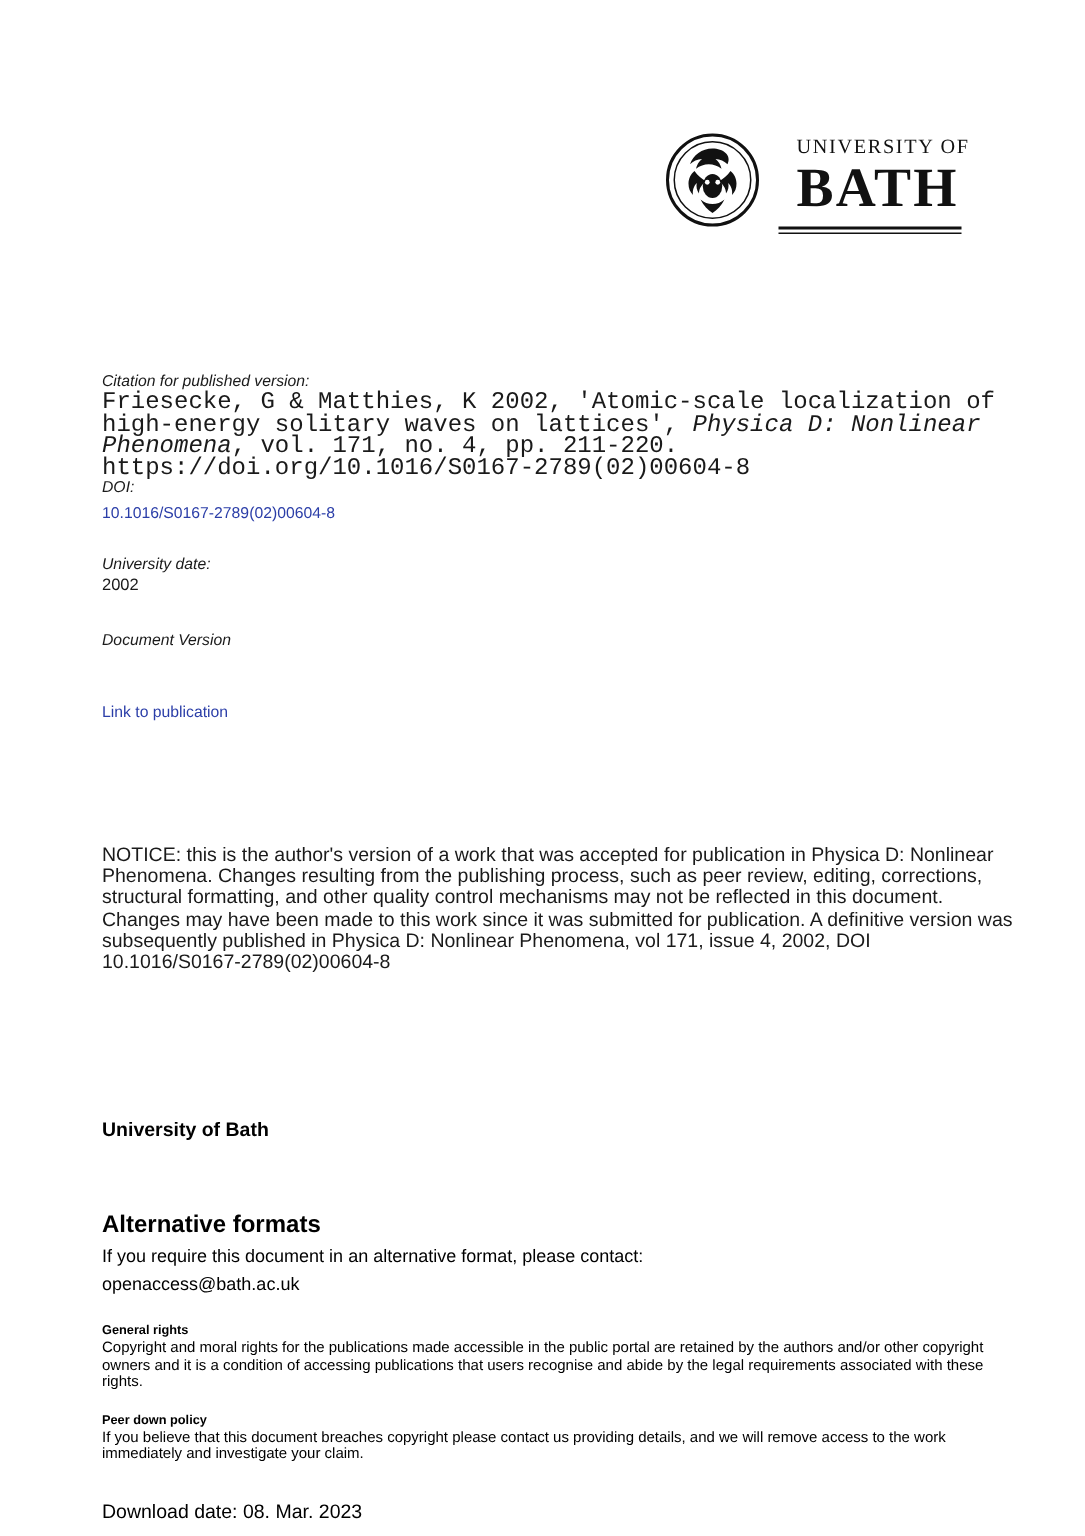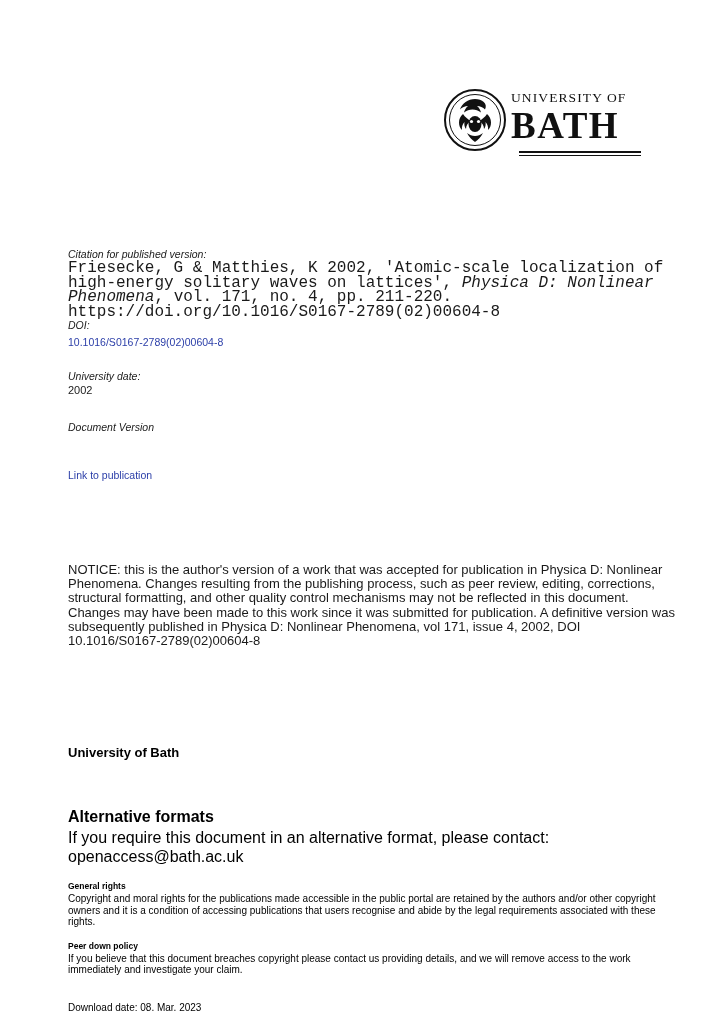--- a/index.html
+++ b/index.html
@@ -34,21 +34,21 @@
   }
   .crest {
     position: absolute;
     left: 0;
     top: 0;
     width: 64px;
     height: 64px;
   }
   .logo-text {
     position: absolute;
-    left: 68px;
+    left: 88px;
     top: 2px;
     width: 124px;
   }
   .logo-univ {
     font-family: "Liberation Serif", serif;
     font-size: 13.5px;
     letter-spacing: 1.1px;
     color: #111;
     line-height: 16px;
     white-space: nowrap;
@@ -135,21 +135,21 @@
   }
 
   #alt-block { top: 806px; }
   .alt-title {
     font-size: 16px;
     font-weight: bold;
     line-height: 22px;
     color: #000;
   }
   .alt-body {
-    font-size: 16px;
+    font-size: 12px;
     line-height: 19px;
     color: #000;
   }
 
   #rights-block { top: 880px; }
   .small-head {
     font-size: 8.5px;
     font-weight: bold;
     line-height: 12px;
     color: #000;
@@ -157,21 +157,21 @@
   }
   .small-body {
     font-size: 10px;
     line-height: 11.5px;
     color: #000;
   }
   .gap { height: 12px; }
 
   #download-block { top: 1002px; }
   .download-text {
-    font-size: 10px;
+    font-size: 13px;
     color: #000;
     line-height: 12px;
   }
 </style>
 </head>
 <body>
 
 <div class="page">
 
   <div class="logo-block">

